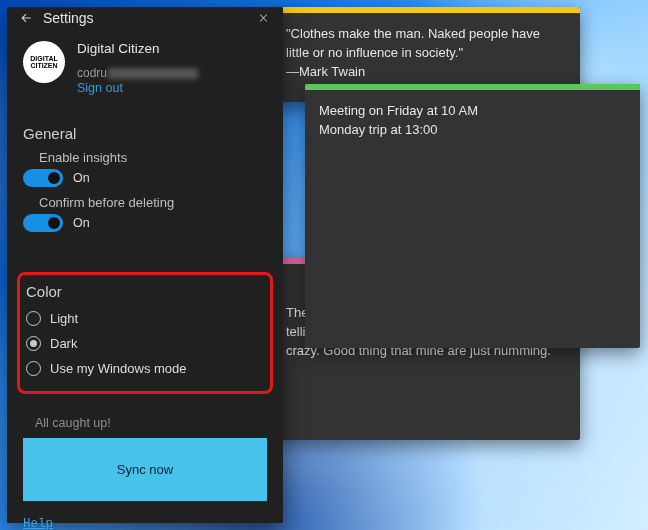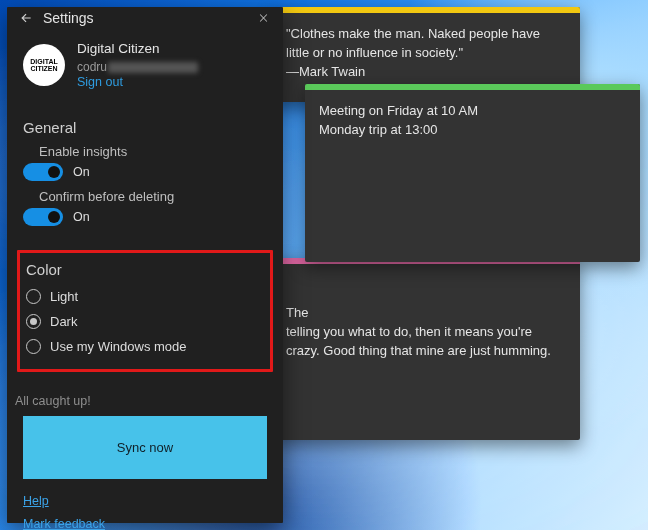--- a/index.html
+++ b/index.html
@@ -39,21 +39,21 @@
     box-shadow: 0 6px 18px rgba(0,0,0,0.45);
     overflow: hidden;
   }
   .note .bar { height: 6px; }
   .note .body { padding: 12px 14px; color: #e6e6e6; line-height: 1.45; font-size: 13px; }
   .note.yellow .bar { background: #f2c811; }
   .note.green  .bar { background: #5ac95a; }
   .note.pink   .bar { background: #e66aa8; }
 
   .note-yellow { left: 272px; top: 7px;  width: 308px; height: 95px; }
-  .note-green  { left: 305px; top: 84px; width: 335px; height: 178px; z-index: 3; }
+  .note-green  { left: 305px; top: 84px; width: 335px; height: 264px; z-index: 3; }
   .note-pink   { left: 272px; top: 258px; width: 308px; height: 182px; z-index: 2; }
 
   
   .settings {
     position: absolute;
     left: 7px; top: 7px;
     width: 276px; height: 516px;
     background: #202020;
     display: flex; flex-direction: column;
     z-index: 10;
@@ -71,31 +71,31 @@
     cursor: pointer; color: #cfcfcf;
   }
   .s-title { margin-left: 6px; font-size: 14px; flex: 1 1 auto; color: #e5e5e5; }
   .s-close {
     width: 22px; height: 22px;
     display: flex; align-items: center; justify-content: center;
     cursor: pointer; color: #cfcfcf;
   }
 
   
-  .account { display: flex; align-items: center; padding: 12px 16px 10px; }
+  .account { display: flex; align-items: flex-start; padding: 12px 16px 10px; }
   .avatar {
     width: 42px; height: 42px; border-radius: 50%;
     background: #fff; color: #000;
     display: flex; align-items: center; justify-content: center;
     font-size: 7px; font-weight: 700; text-align: center; line-height: 1.05;
     flex: 0 0 auto;
   }
   .acc-text { margin-left: 12px; }
   .acc-name { color: #e5e5e5; font-size: 13.5px; }
-  .acc-email { color: #9a9a9a; font-size: 12px; margin-top: 4px; }
+  .acc-email { color: #9a9a9a; font-size: 12px; margin-top: 10px; }
   .acc-email .blur {
     display: inline-block; width: 90px; height: 11px;
     background: #555; filter: blur(2.5px); vertical-align: middle;
     margin-left: 1px; border-radius: 2px;
   }
   .acc-signout { color: #2f9ce0; font-size: 12.5px; margin-top: 1px; cursor: pointer; }
 
   .divider { height: 1px; background: #3a3a3a; margin: 6px 0; }
 
   .sec-title { color: #cfcfcf; font-size: 15px; padding: 8px 16px 6px; }
@@ -110,47 +110,47 @@
   }
   .toggle::after {
     content: ""; position: absolute; right: 3px; top: 3px;
     width: 12px; height: 12px; border-radius: 50%; background: #111;
   }
   .toggle-text { color: #dcdcdc; font-size: 12.5px; }
 
   
   .color-block {
     border: 3px solid #e11919;
-    margin: 6px 10px 8px;
+    margin: 22px 10px 8px;
     padding: 6px 6px 10px 6px;
-    border-radius: 1px;
+    border-radius: 8px;
   }
   .color-title { color: #cfcfcf; font-size: 15px; padding: 2px 0 6px 0; }
 
   .radio-row { display: flex; align-items: flex-end; gap: 9px; padding: 5px 0; cursor: pointer; }
   .radio {
     width: 15px; height: 15px; border-radius: 50%;
     border: 1.5px solid #c8c8c8; position: relative; flex: 0 0 auto;
   }
   .radio.checked::after {
     content: ""; position: absolute; left: 2.5px; top: 2.5px;
     width: 7px; height: 7px; border-radius: 50%; background: #c8c8c8;
   }
   .radio-label { color: #dcdcdc; font-size: 13px; }
 
   
-  .caughtup { color: #8e8e8e; font-size: 12.5px; padding: 2px 8px 8px; }
+  .caughtup { color: #8e8e8e; font-size: 12.5px; padding: 2px 28px 8px; }
   .sync-btn {
     margin: 0 16px 10px; padding: 24px 10px;
     background: #47c2ea; color: #102028;
     border: none; font-size: 13px; cursor: pointer;
     display: inline-block;
   }
   .link-row { padding: 4px 16px; }
-  .link { color: #3ba3e8; text-decoration: underline; font-size: 12.5px; cursor: pointer; }
+  .link { color: #3ba3e8; text-decoration: underline; font-size: 12.5px; cursor: pointer; font-family: Liberation Mono, monospace; }
 
   svg { display: block; }
 </style>
 </head>
 <body>
 
 <div class="wallpaper"></div>
 
 <div class="note yellow note-yellow">
   <div class="bar"></div>

